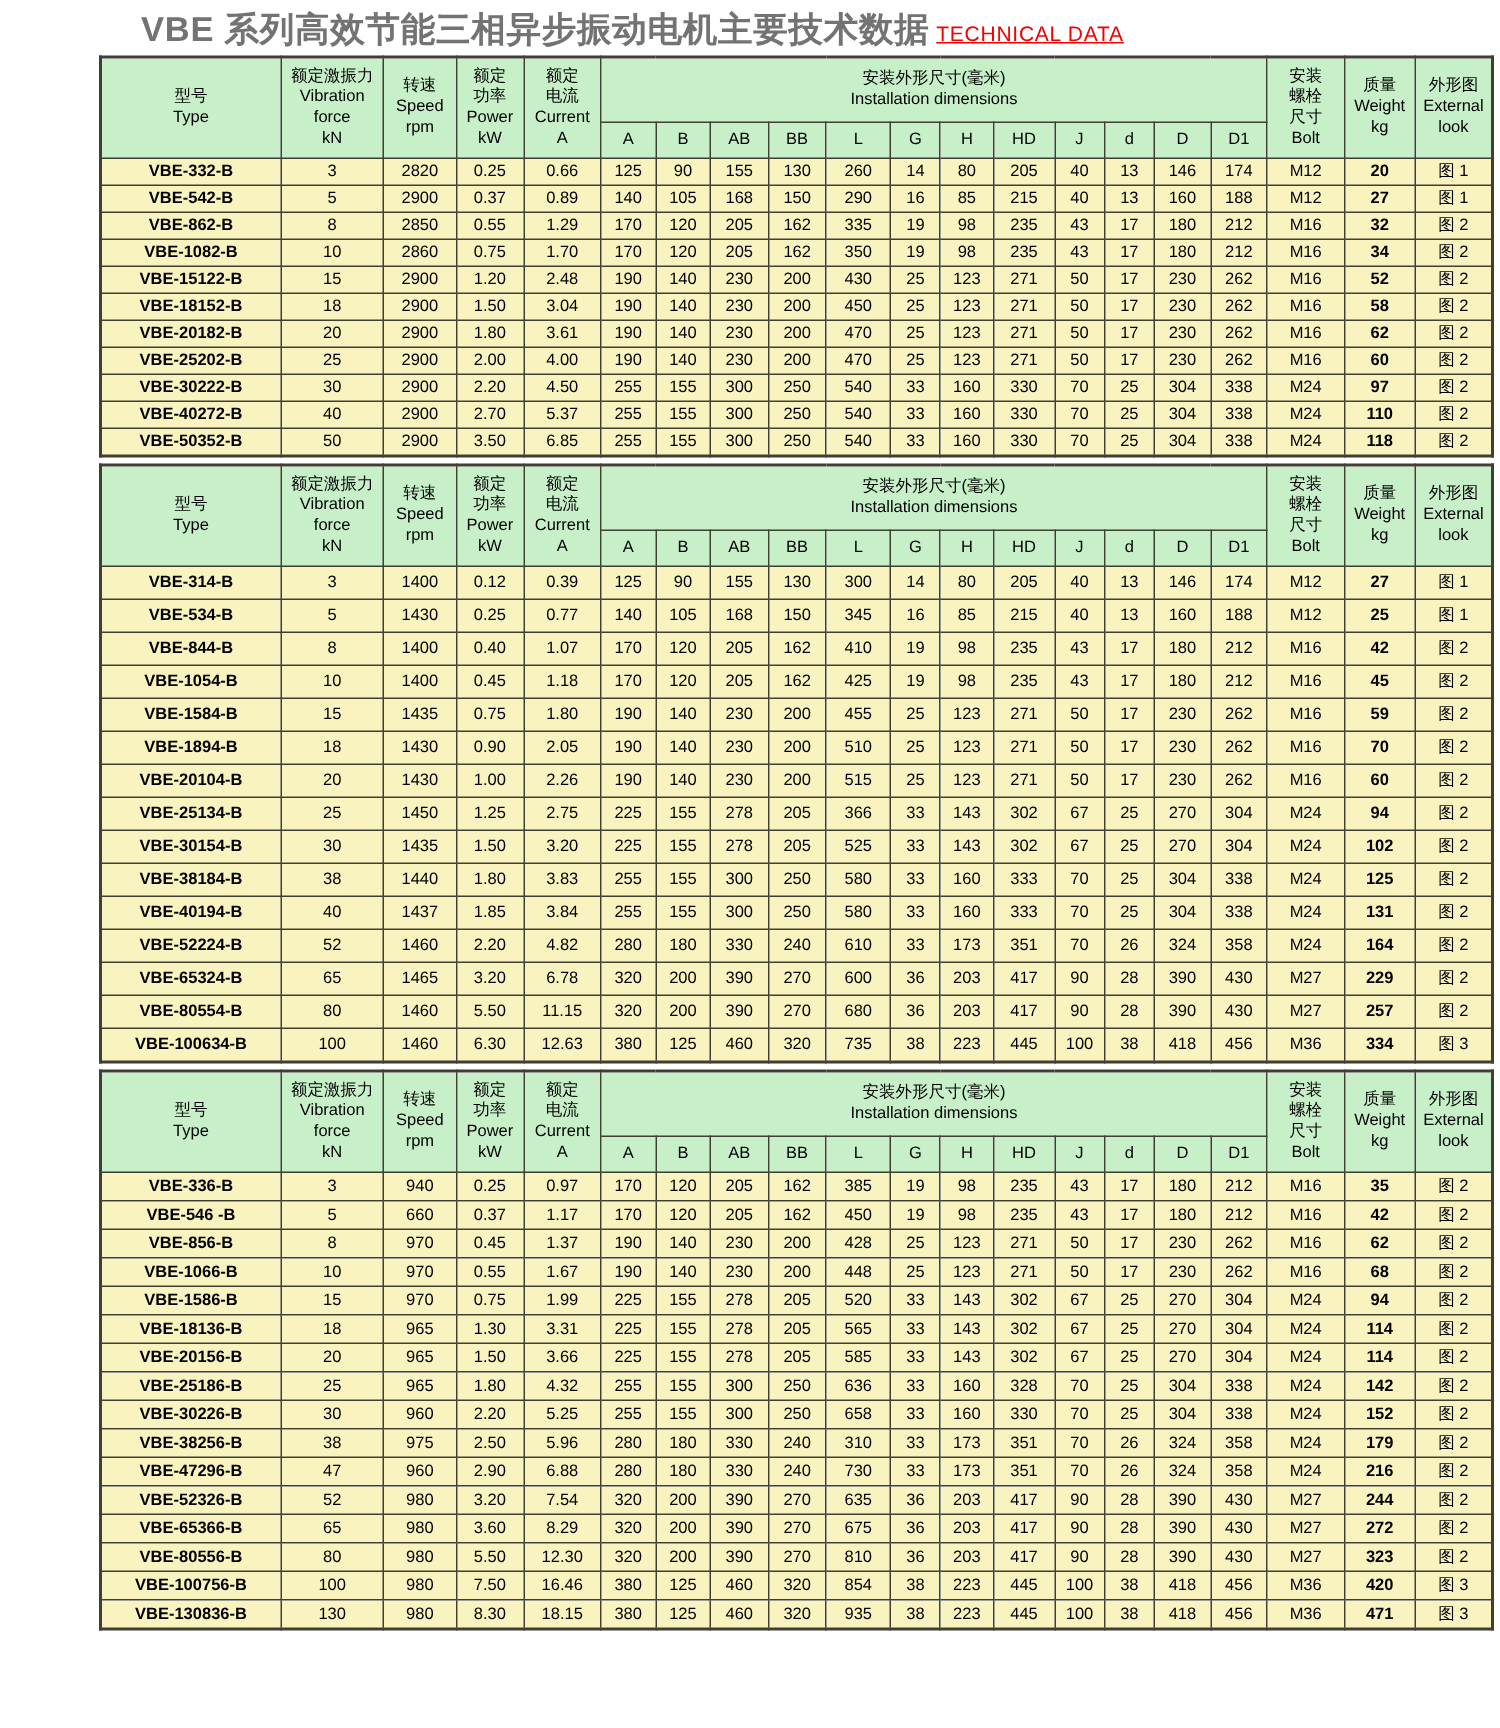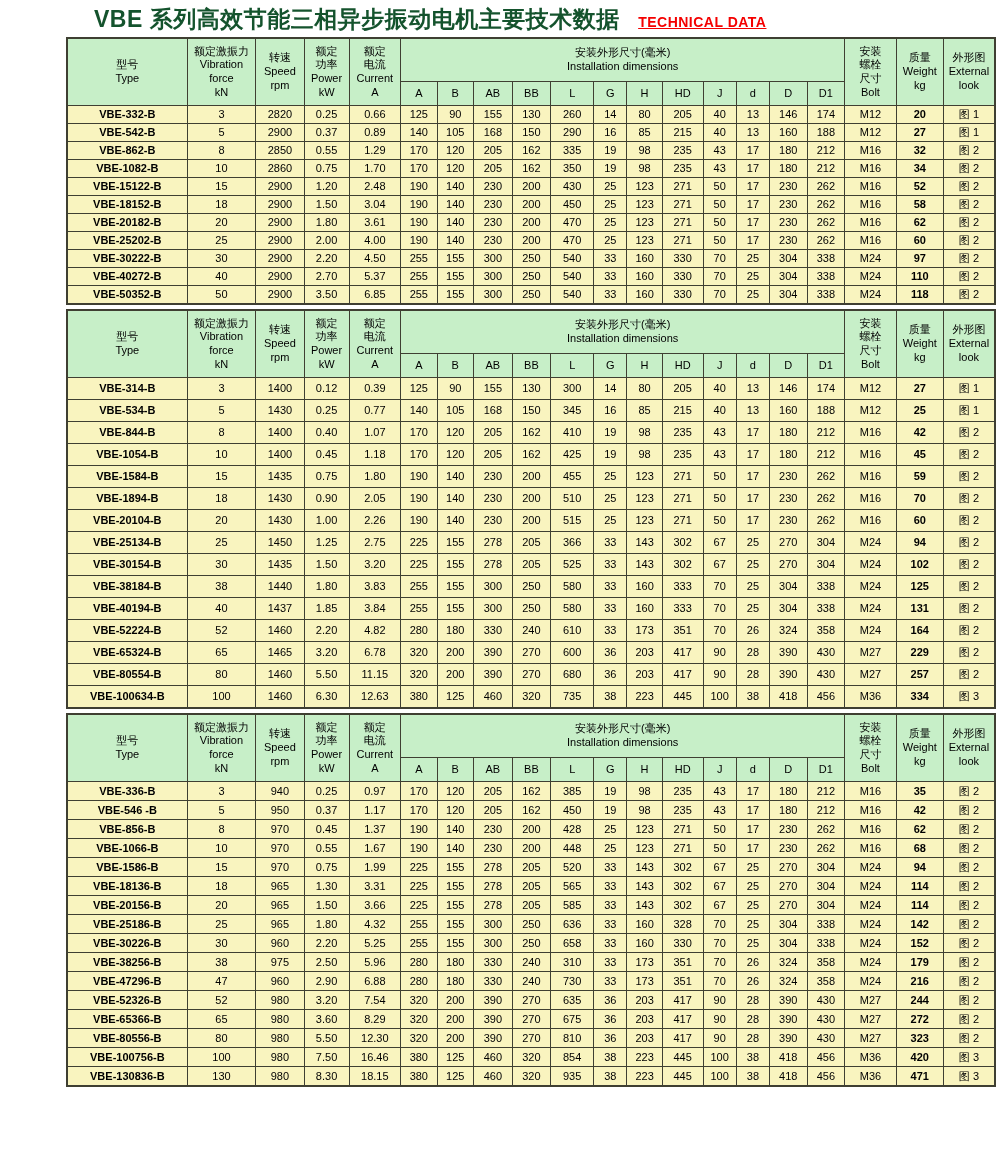--- a/index.html
+++ b/index.html
@@ -1,20 +1,20 @@
 <!DOCTYPE html>
 <html><head>
 <meta charset="utf-8">
 <style>
   html,body{margin:0;padding:0;background:#ffffff;color:#000;
     font-family:"Liberation Sans","DejaVu Sans",sans-serif;}
   .page{width:930px;margin:4px 0 0 66px;}
   .title-line{padding-left:28px;margin:4px 0 2px 0;white-space:nowrap;}
-  .title-cn{color:#14532d;font-size:23px;font-weight:bold;letter-spacing:0.5px;}
-  .title-en{color:#f40000;font-size:14px;font-weight:bold;text-decoration:underline;margin-left:14px;letter-spacing:0.5px;}
+  .title-cn{color:#737373;font-size:23px;font-weight:bold;letter-spacing:0.5px;}
+  .title-en{color:#f40000;font-size:14px;font-weight:normal;text-decoration:underline;letter-spacing:0.5px;}
   .subtitle{font-size:15px;font-weight:bold;margin:3px 0 2px 2px;}
   .subtitle .en{margin-left:26px;font-size:14px;}
   table.spec{border-collapse:collapse;table-layout:fixed;width:100%;border:2px solid #3f3f32;margin-bottom:4px;}
   table.spec th, table.spec td{border:1px solid #3f3f32;text-align:center;vertical-align:middle;
     overflow:hidden;padding:0 1px;}
   thead th{background:#c7efc8;font-weight:normal;font-size:11px;line-height:1.25;white-space:pre-line;}
   thead tr.group-row th{height:42px;}
   thead tr.dim-row th{height:23px;}
   tbody td{background:#f9f4bf;font-size:11px;line-height:1.1;}
   td.b{font-weight:bold;}
@@ -838,21 +838,21 @@
             <td>17</td>
             <td>180</td>
             <td>212</td>
             <td>M16</td>
             <td class="b">35</td>
             <td>图 2</td>
           </tr>
           <tr>
             <td class="b">VBE-546 -B</td>
             <td>5</td>
-            <td>950</td>
+            <td>660</td>
             <td>0.37</td>
             <td>1.17</td>
             <td>170</td>
             <td>120</td>
             <td>205</td>
             <td>162</td>
             <td>450</td>
             <td>19</td>
             <td>98</td>
             <td>235</td>

